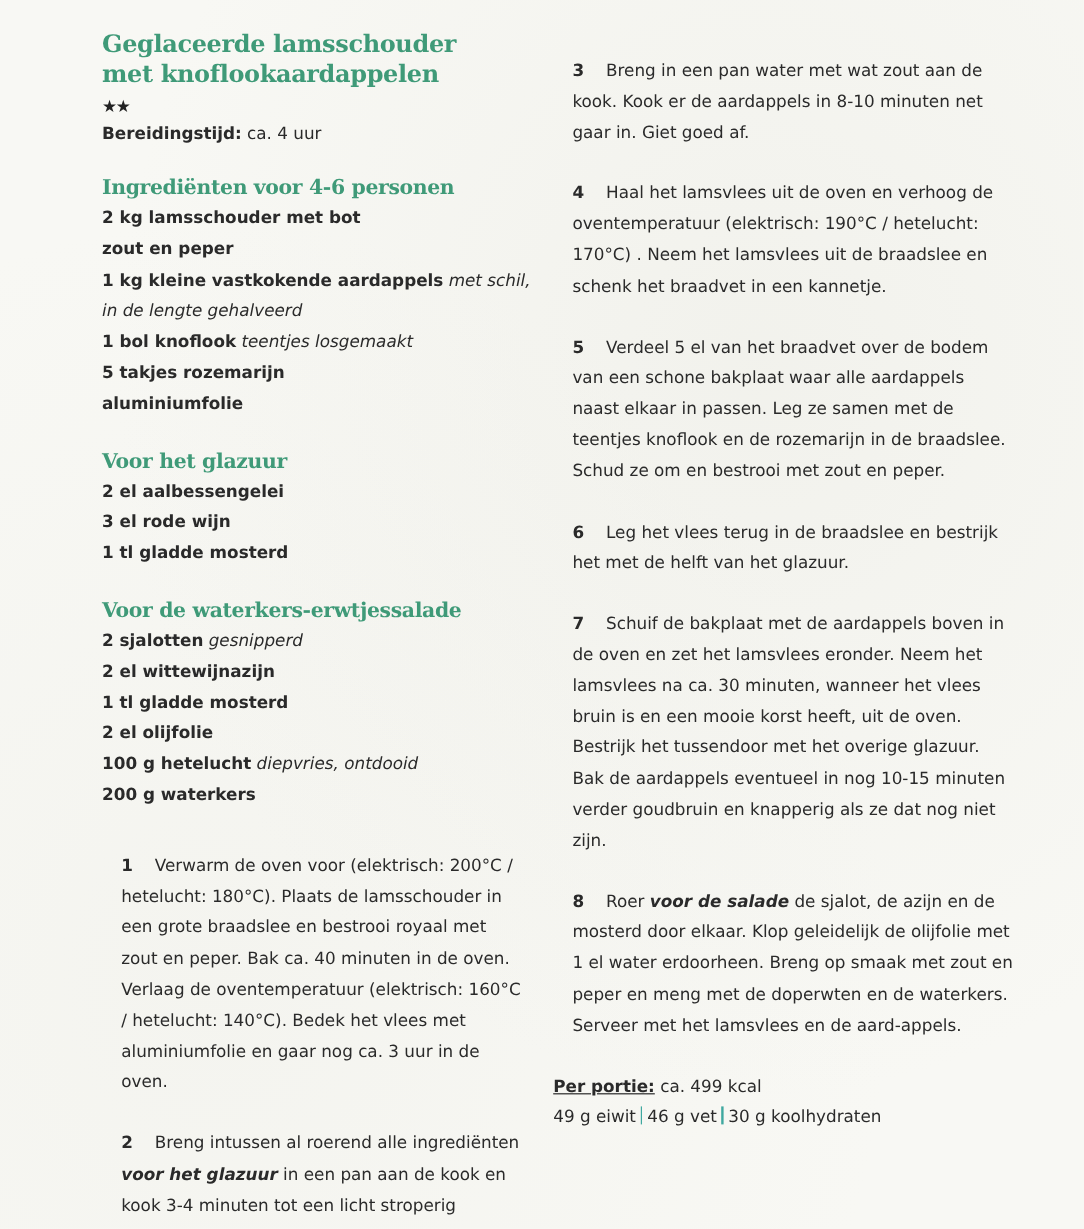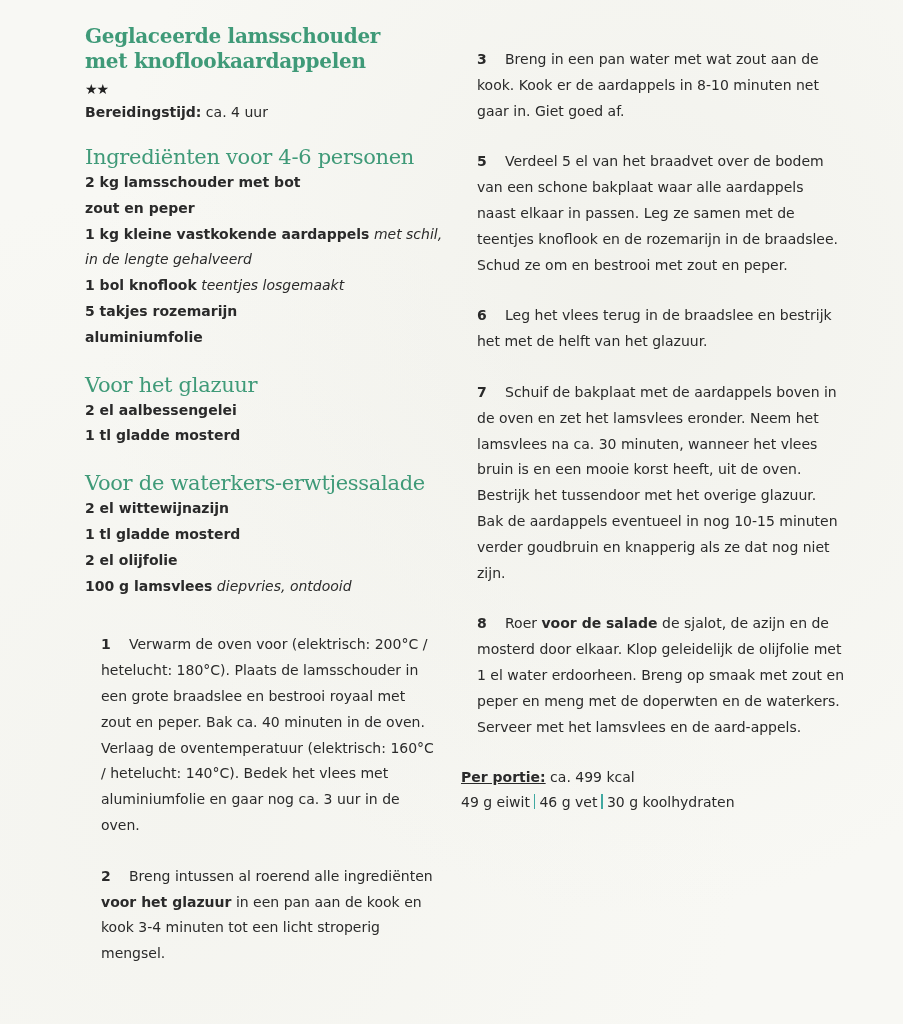--- a/index.html
+++ b/index.html
@@ -52,23 +52,23 @@
       letter-spacing: -1px;
     }
     .prep {
       font-size: 14px;
       line-height: 20px;
       margin-top: 4px;
     }
     .prep .lbl { font-weight: bold; }
     .section-head {
       font-family: "DejaVu Serif", serif;
-      font-weight: normal;
+      font-weight: bold;
       color: #3f9a78;
-      font-size: 21px;
+      font-size: 17px;
       line-height: 22px;
       margin: 0;
       letter-spacing: -0.3px;
     }
     .section { margin-top: 23px; }
     .section:first-of-type { margin-top: 0; }
     .ing-list {
       list-style: none;
       margin: 2px 0 0 0;
       padding: 0;
@@ -82,21 +82,21 @@
     .step {
       font-size: 14px;
       line-height: 25.8px;
       margin: 16px;
     }
     .step .num {
       font-weight: bold;
       display: inline-block;
       width: 28px;
     }
-    .step b { font-weight: bold; }
+    .step b { font-weight: bold; font-style: italic; }
     .steps-left { margin-top: 33px; }
     .step-gap { margin-top: 25px; }
     .nutrition {
       margin-top: 25px;
       font-size: 14px;
       line-height: 25px;
     }
     .nutrition .lbl { font-weight: bold; text-decoration: underline; }
     .sep {
       display: inline-block;
@@ -132,42 +132,46 @@
         <li><span class="qty">1 bol knoflook</span><span class="note"> teentjes losgemaakt</span></li>
         <li><span class="qty">5 takjes rozemarijn</span><span class="note"></span></li>
         <li><span class="qty">aluminiumfolie</span><span class="note"></span></li>
       </ul>
     </div>
 
     <div class="section">
       <h2 class="section-head">Voor het glazuur</h2>
       <ul class="ing-list">
         <li><span class="qty">2 el aalbessengelei</span><span class="note"></span></li>
+        <li><span class="qty">3 el rode wijn</span><span class="note"></span></li>
         <li><span class="qty">1 tl gladde mosterd</span><span class="note"></span></li>
       </ul>
     </div>
 
     <div class="section">
       <h2 class="section-head">Voor de waterkers-erwtjessalade</h2>
       <ul class="ing-list">
+        <li><span class="qty">2 sjalotten</span><span class="note"> gesnipperd</span></li>
         <li><span class="qty">2 el wittewijnazijn</span><span class="note"></span></li>
         <li><span class="qty">1 tl gladde mosterd</span><span class="note"></span></li>
         <li><span class="qty">2 el olijfolie</span><span class="note"></span></li>
-        <li><span class="qty">100 g lamsvlees</span><span class="note"> diepvries, ontdooid</span></li>
+        <li><span class="qty">100 g hetelucht</span><span class="note"> diepvries, ontdooid</span></li>
+        <li><span class="qty">200 g waterkers</span><span class="note"></span></li>
       </ul>
     </div>
 
     <div class="steps-left">
       <p class="step"><span class="num">1</span><span>Verwarm de oven voor (elektrisch: 200°C / hetelucht: 180°C). Plaats de lamsschouder in een grote braadslee en bestrooi royaal met zout en peper. Bak ca. 40 minuten in de oven. Verlaag de oventemperatuur (elektrisch: 160°C / hetelucht: 140°C). Bedek het vlees met aluminiumfolie en gaar nog ca. 3 uur in de oven.</span><b></b><span></span></p>
       <p class="step step-gap"><span class="num">2</span><span>Breng intussen al roerend alle ingrediënten </span><b>voor het glazuur</b><span> in een pan aan de kook en kook 3-4 minuten tot een licht stroperig mengsel.</span></p>
     </div>
   </div>
 
   <div class="col-right">
     <p class="step"><span class="num">3</span><span>Breng in een pan water met wat zout aan de kook. Kook er de aardappels in 8-10 minuten net gaar in. Giet goed af.</span><b></b><span></span></p>
+    <p class="step step-gap"><span class="num">4</span><span>Haal het lamsvlees uit de oven en verhoog de oventemperatuur (elektrisch: 190°C / hetelucht: 170°C) . Neem het lamsvlees uit de braadslee en schenk het braadvet in een kannetje.</span><b></b><span></span></p>
     <p class="step step-gap"><span class="num">5</span><span>Verdeel 5 el van het braadvet over de bodem van een schone bakplaat waar alle aardappels naast elkaar in passen. Leg ze samen met de teentjes knoflook en de rozemarijn in de braadslee. Schud ze om en bestrooi met zout en peper.</span><b></b><span></span></p>
     <p class="step step-gap"><span class="num">6</span><span>Leg het vlees terug in de braadslee en bestrijk het met de helft van het glazuur.</span><b></b><span></span></p>
     <p class="step step-gap"><span class="num">7</span><span>Schuif de bakplaat met de aardappels boven in de oven en zet het lamsvlees eronder. Neem het lamsvlees na ca. 30 minuten, wanneer het vlees bruin is en een mooie korst heeft, uit de oven. Bestrijk het tussendoor met het overige glazuur. Bak de aardappels eventueel in nog 10-15 minuten verder goudbruin en knapperig als ze dat nog niet zijn.</span><b></b><span></span></p>
     <p class="step step-gap"><span class="num">8</span><span>Roer </span><b>voor de salade</b><span> de sjalot, de azijn en de mosterd door elkaar. Klop geleidelijk de olijfolie met 1 el water erdoorheen. Breng op smaak met zout en peper en meng met de doperwten en de waterkers. Serveer met het lamsvlees en de aard-appels.</span></p>
 
     <div class="nutrition">
       <div>
         <span class="lbl">Per portie:</span><span> ca. 499 kcal</span>
       </div>
       <div>

